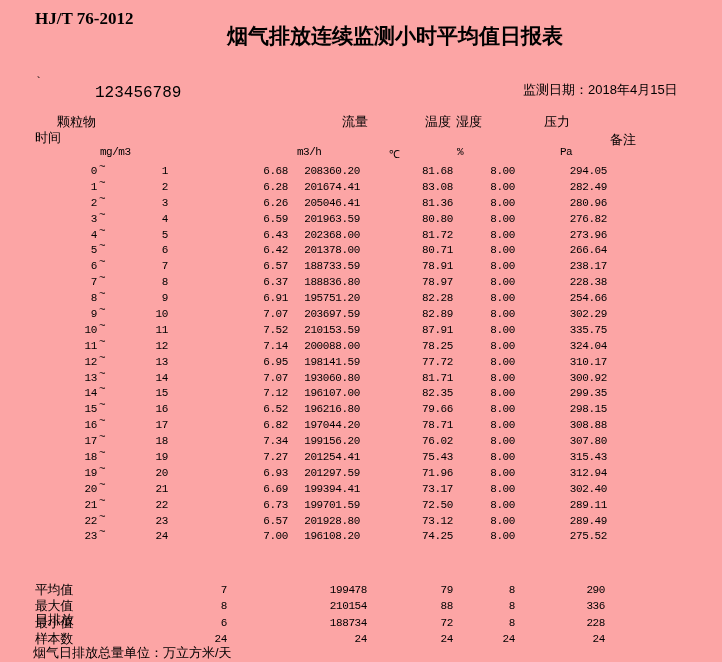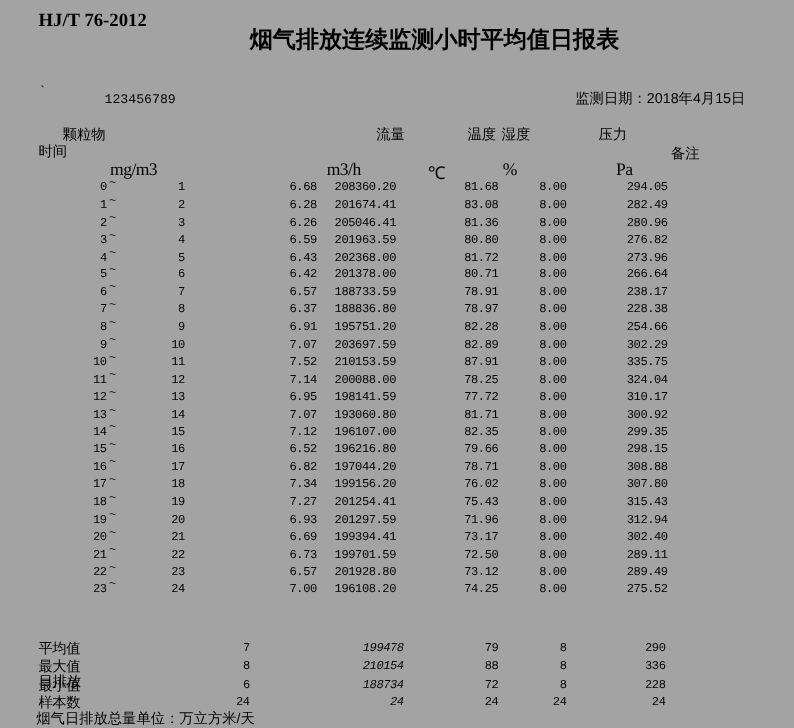--- a/index.html
+++ b/index.html
@@ -1,35 +1,35 @@
 <!DOCTYPE html>
 <html><head>
 <meta charset="utf-8">
 <style>
   * { margin: 0; padding: 0; box-sizing: border-box; }
   html, body { background: #e8e8e8; }
   #page {
     position: relative;
     width: 722px;
     height: 662px;
-    background: #a3a3a3;
+    background: #fca5a5;
     color: #000000;
     overflow: hidden;
     font-family: "Liberation Sans", sans-serif;
   }
   .cn   { font-family: "Liberation Sans", sans-serif; font-size: 13px; color:#000; }
   .num  { font-family: "Liberation Mono", "DejaVu Sans Mono", monospace; font-size: 11px; letter-spacing: -0.4px; color:#000; }
-  .unit { font-family: Liberation Serif, serif; font-size: 16px; letter-spacing: -0.5px; color:#000; }
+  .unit { font-family: Liberation Mono, monospace; font-size: 11px; letter-spacing: -0.5px; color:#000; }
   .abs  { position: absolute; white-space: nowrap; }
 
   #standard-no { left: 35px; top: 9px; font-family: "Liberation Serif", serif; font-weight: bold; font-size: 17px; }
   #report-title { left: 68px; right: 0; top: 22px; text-align: center; font-weight: bold; font-size: 21px; }
   #plant-name { left: 33px; top: 51px; }
   #tick-mark { left: 35px; top: 76px; font-size: 12px; }
-  #plant-code { left: 95px; top: 84px; font-size: 12px; letter-spacing: 0; }
+  #plant-code { left: 95px; top: 84px; font-size: 16px; letter-spacing: 0; }
   #monitor-date { left: 523px; top: 81px; }
 
   
   .h-time { left: 35px;  top: 129px; }
   .h-dust { left: 57px;  top: 113px; }
   .h-flow { left: 342px; top: 113px; }
   .h-temp { left: 425px; top: 113px; }
   .h-hum  { left: 456px; top: 113px; text-align: center; }
   .h-pres { left: 544px; top: 113px; }
   .h-rem  { left: 610px; top: 131px; }
@@ -51,21 +51,21 @@
   .c-temp  { left: 398px; width: 55px;  }
   .c-hum   { left: 453px; width: 62px;  }
   .c-pres  { left: 535px; width: 72px;  }
 
   
   #summary-rows { position: absolute; left: 0; top: 546px; width: 722px; }
   .srow { position: relative; height: 16.4px; }
   .srow span { position: absolute; display: block; line-height: 16.4px; text-align: right; margin-top: 36px; }
   .s-label { left: 35px; text-align: left !important; line-height: 16.4px; }
   .s-v1    { left: 165px; width: 62px;  }
-  .s-flow  { left: 265px; width: 102px; font-style: italic; }
+  .s-flow  { left: 265px; width: 102px; }
   .s-temp  { left: 398px; width: 55px;  }
   .s-hum   { left: 453px; width: 62px;  }
   .s-pres  { left: 533px; width: 72px;  }
 
   #daily-emission-label { left: 35px; top: 611px; }
   #total-label          { left: 35px; top: 627px; margin-top: 35px; }
   #footer-note          { left: 33px; top: 644px; }
 </style>
 </head>
 <body>

